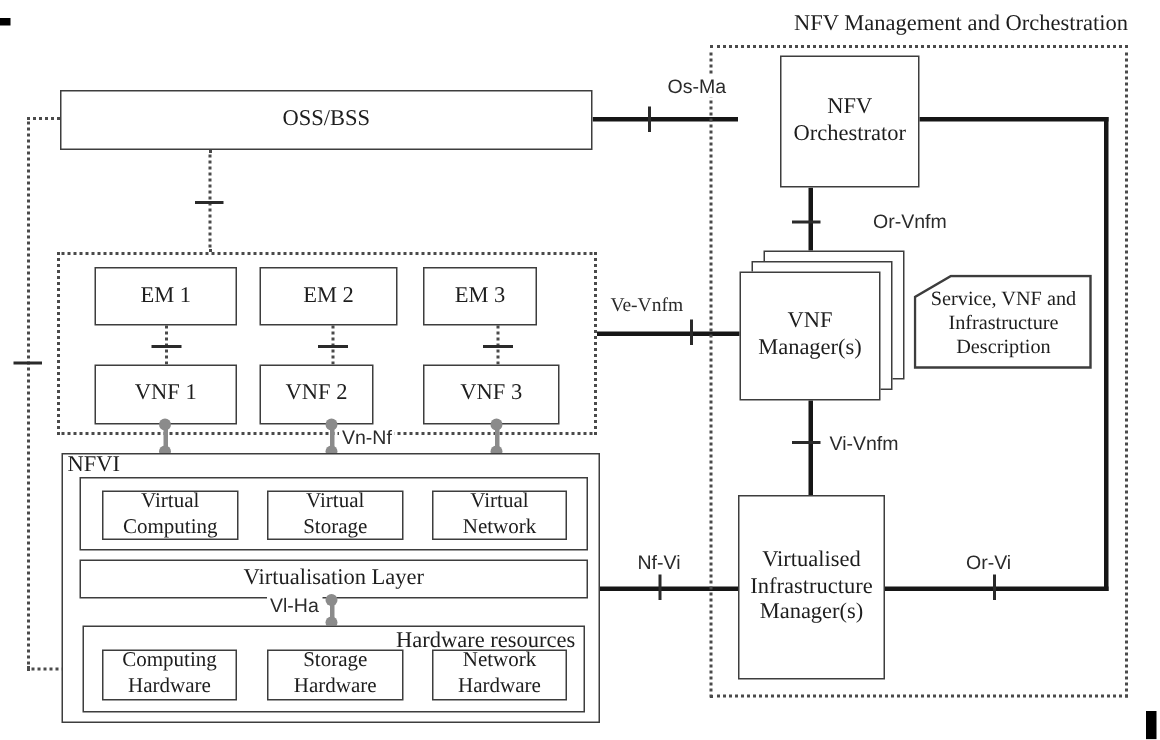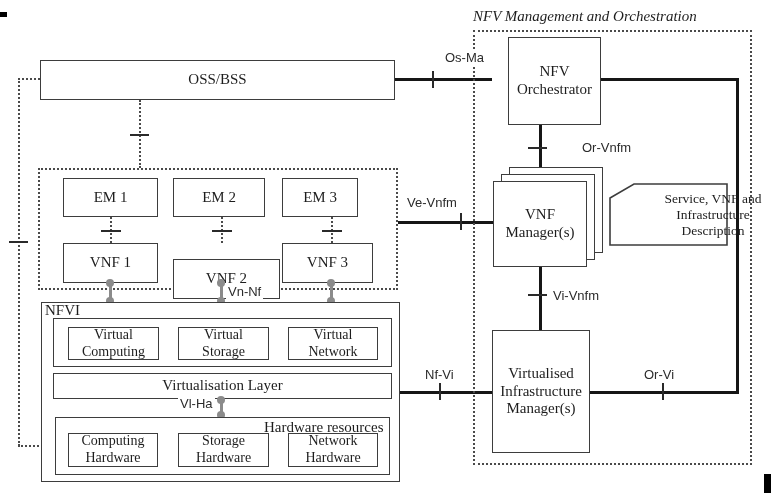--- a/index.html
+++ b/index.html
@@ -31,21 +31,21 @@
   .tick{position:absolute;background:#2a2a2a;}
   .dotv{position:absolute;border-left:2px dotted #4a4a4a;width:0;}
   .doth{position:absolute;border-top:2px dotted #4a4a4a;height:0;}
   .gline{position:absolute;background:#8b8b8b;width:3px;}
   .gdot{position:absolute;background:#8b8b8b;width:8px;height:8px;border-radius:50%;}
   .sheet{position:absolute;background:#fff;border:1.6px solid #3d3d3d;box-sizing:border-box;}
   .artifact{position:absolute;background:#000;}
   .svgwrap{position:absolute;}
   .penta-text{
     position:absolute;width:100%;height:100%;display:flex;align-items:center;
-    justify-content:center;text-align:center;top:0;left:0;padding-left:44px;
+    justify-content:center;text-align:center;top:0;left:0;
   }
 </style>
 </head>
 <body>
 
 <div id="canvas">
 
   <div class="artifact" style="left:0;top:12px;width:7px;height:5px;"></div>
   <div class="artifact" style="left:764px;top:474px;width:7px;height:19px;"></div>
 
@@ -91,21 +91,21 @@
   <div class="dotv" style="left:110px;top:217px;height:26px;"></div>
   <div class="dotv" style="left:221px;top:217px;height:26px;"></div>
   <div class="dotv" style="left:331px;top:217px;height:26px;"></div>
   <div class="tick" style="left:101px;top:230px;width:20px;height:2px;"></div>
   <div class="tick" style="left:212px;top:230px;width:20px;height:2px;"></div>
   <div class="tick" style="left:322px;top:230px;width:20px;height:2px;"></div>
 
   <div class="box serif15" style="left:63px;top:243px;width:95px;height:40px;">
     <span class="label">VNF 1</span>
   </div>
-  <div class="box serif15" style="left:173px;top:243px;width:107px;height:40px;margin-top:16px;">
+  <div class="box serif15" style="left:173px;top:243px;width:76px;height:40px;">
     <span class="label">VNF 2</span>
   </div>
   <div class="box serif15" style="left:282px;top:243px;width:91px;height:40px;">
     <span class="label">VNF 3</span>
   </div>
 
   <div class="gline" style="left:109px;top:283px;height:20px;"></div>
   <div class="gline" style="left:220px;top:283px;height:20px;"></div>
   <div class="gline" style="left:330px;top:283px;height:20px;"></div>
   <div class="gdot" style="left:106px;top:279px;"></div>
@@ -152,23 +152,23 @@
   <div class="box serif14" style="left:178px;top:433px;width:91px;height:34px;">
     <span class="label">Storage
 Hardware</span>
   </div>
   <div class="box serif14" style="left:288px;top:433px;width:90px;height:34px;">
     <span class="label">Network
 Hardware</span>
   </div>
 
   <div class="region" style="left:473px;top:30px;width:279px;height:435px;"></div>
-  <div class="free-label" style="left:473px;top:8px;width:279px;text-align:left;font-style:italic;">NFV Management and Orchestration</div>
-
-  <div class="box serif15" style="left:508px;top:37px;width:93px;height:88px;">
+  <div class="free-label" style="left:473px;top:8px;width:279px;text-align:right;">NFV Management and Orchestration</div>
+
+  <div class="box serif15" style="left:520px;top:37px;width:93px;height:88px;">
     <span class="label">NFV
 Orchestrator</span>
   </div>
 
   <div class="sheet" style="left:509px;top:167px;width:94px;height:86px;"></div>
   <div class="sheet" style="left:501px;top:174px;width:94px;height:86px;"></div>
   <div class="box serif15" style="left:493px;top:181px;width:94px;height:86px;">
     <span class="label">VNF
 Manager(s)</span>
   </div>
@@ -185,18 +185,18 @@
   </div>
 
   <div class="box serif15" style="left:492px;top:330px;width:98px;height:123px;">
     <span class="label">Virtualised
 Infrastructure
 Manager(s)</span>
   </div>
 
   <div class="if-label" style="left:415px;top:50px;margin-left:28px;">Os-Ma</div>
   <div class="if-label" style="left:568px;top:140px;margin-left:12px;">Or-Vnfm</div>
-  <div class="if-label" style="left:405px;top:195px;">Ve-Vnfm</div>
+  <div class="if-label" style="left:405px;top:195px;font-family:Liberation Serif, serif;">Ve-Vnfm</div>
   <div class="if-label" style="left:551px;top:288px;">Vi-Vnfm</div>
   <div class="if-label" style="left:423px;top:367px;">Nf-Vi</div>
   <div class="if-label" style="left:642px;top:367px;">Or-Vi</div>
 
 </div>
 
 </body></html>

